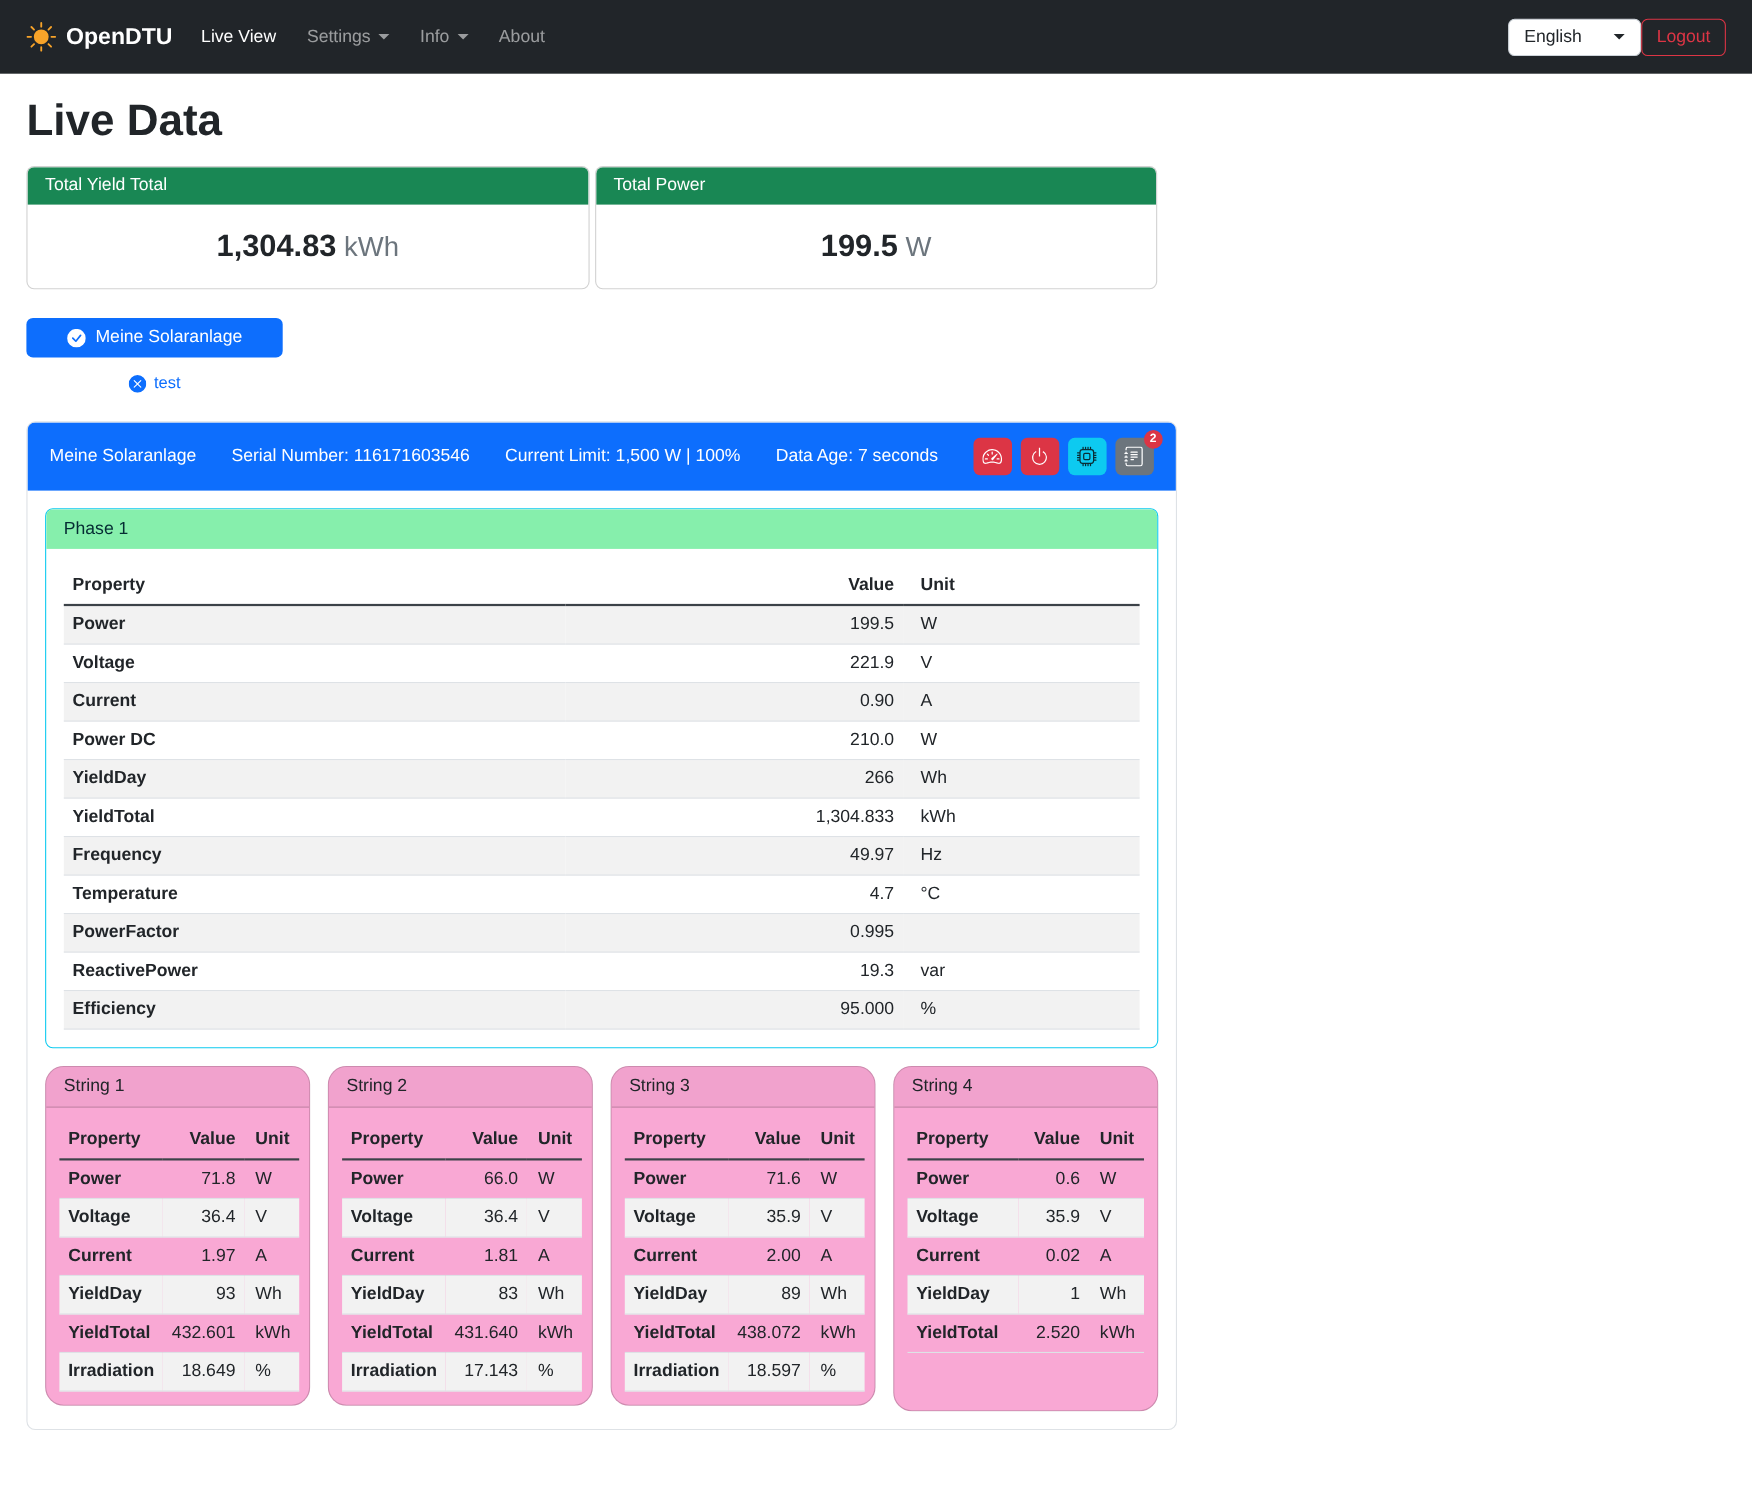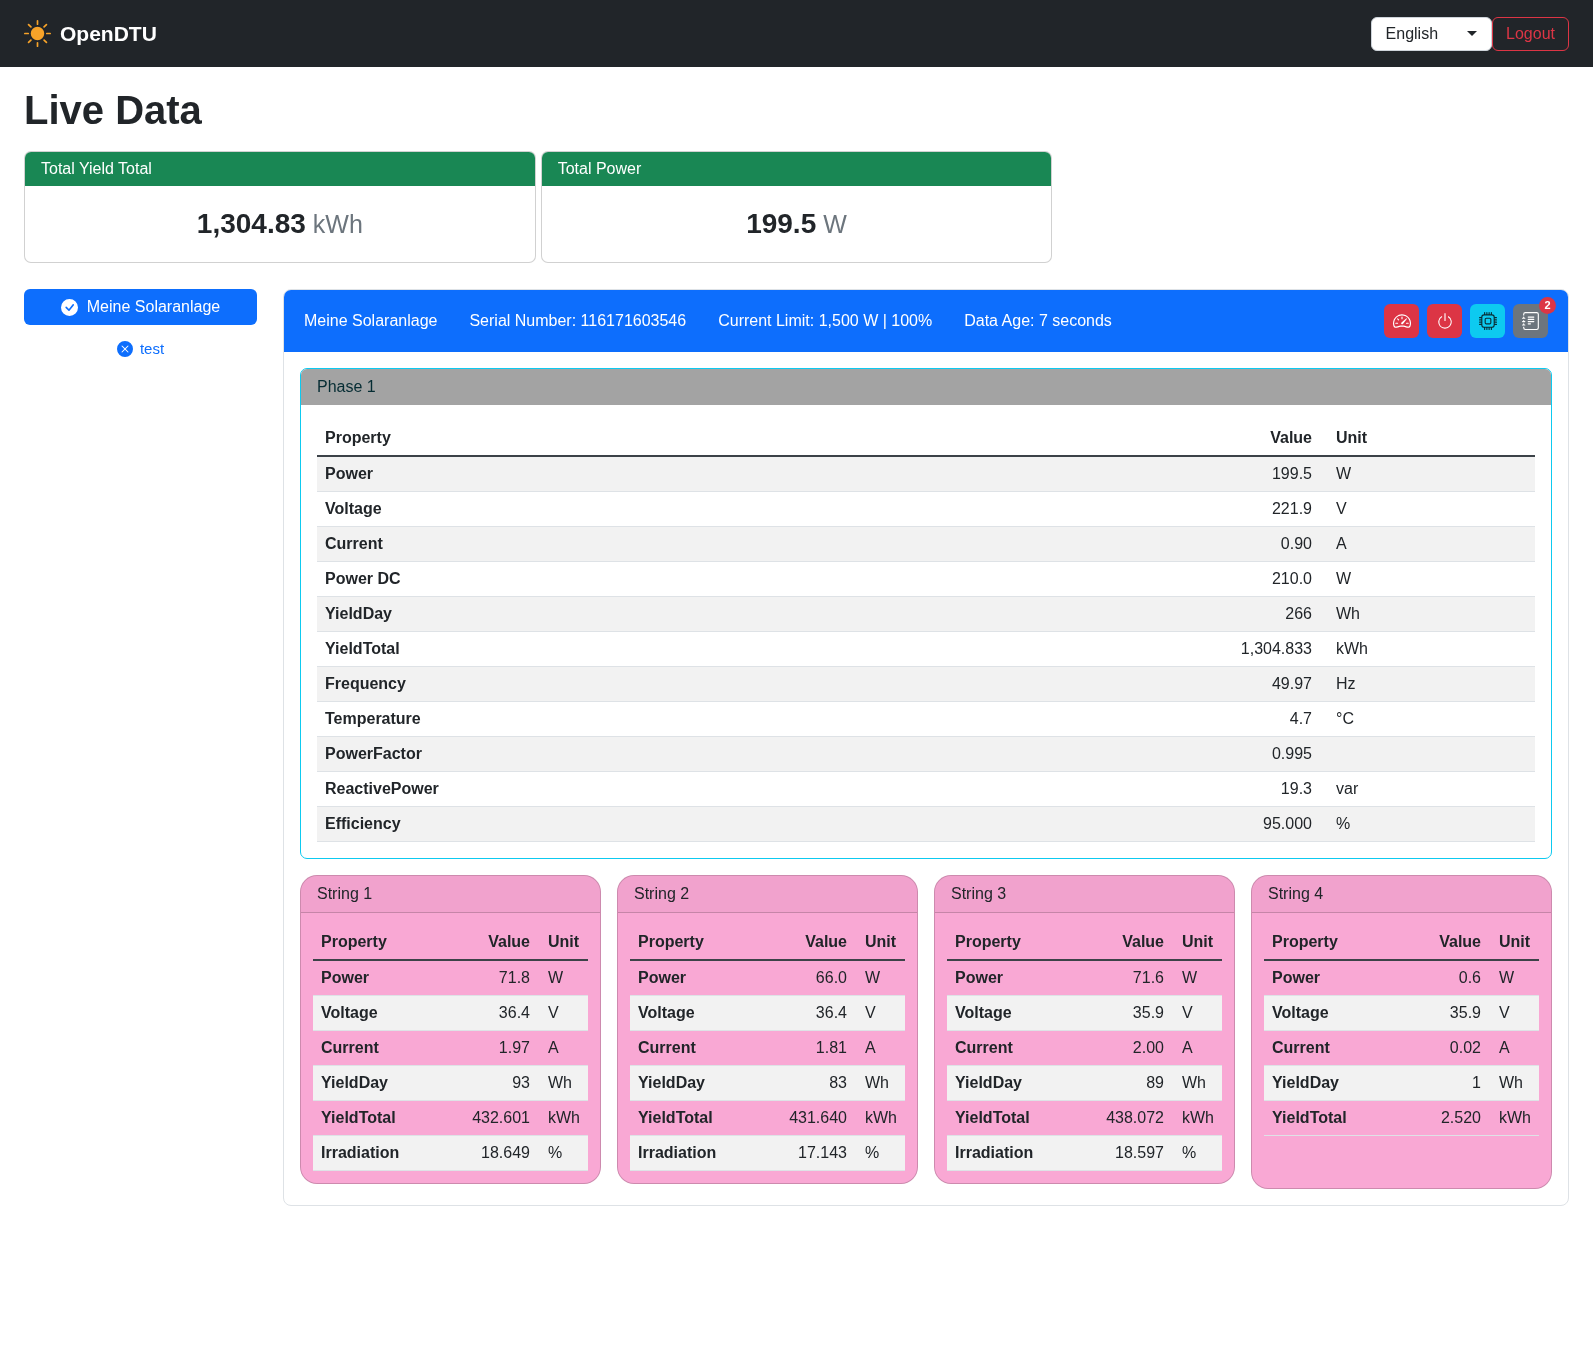--- a/index.html
+++ b/index.html
@@ -41,21 +41,21 @@
 
   
   .stats-row { display: grid; grid-template-columns: repeat(3, 1fr); gap: 5px; margin-bottom: 26px; }
   .stat-card { border: 1px solid rgba(0,0,0,.18); border-radius: 7px; overflow: hidden; background: #fff; }
   .stat-card-header { background: #198754; color: #fff; padding: 8px 16px; font-size: 16px; }
   .stat-card-body { padding: 22px 16px; text-align: center; }
   .stat-value { font-size: 28px; font-weight: 700; }
   .stat-unit { font-size: 25px; color: #6c757d; margin-left: 7px; }
 
   
-  .content-row { display: flex; gap: 26px; align-items: flex-start; }
+  .content-row { display: flex; gap: 26px; align-items: flex-start; flex-direction: column; }
   .sidebar { width: 233px; flex: none; }
   .inverter-select-btn {
     width: 100%; background: #0d6efd; color: #fff; border: none; border-radius: 6px;
     padding: 9px 12px; font-size: 16px; font-family: inherit;
     display: flex; align-items: center; justify-content: center; gap: 9px;
   }
   .inverter-select-btn svg { width: 17px; height: 17px; flex: none; }
   .test-link { display: flex; align-items: center; justify-content: center; gap: 7px; color: #0d6efd; text-decoration: none; margin-top: 15px; font-size: 15px; }
   .test-link svg { width: 16px; height: 16px; flex: none; }
 
@@ -69,21 +69,21 @@
   .btn-info { background: #0dcaf0; color: #0a2e36; }
   .btn-secondary { background: #6c757d; color: #fff; }
   .event-badge {
     position: absolute; top: -7px; right: -8px; background: #dc3545; color: #fff;
     font-size: 11px; font-weight: 700; line-height: 1; padding: 3px 5px; border-radius: 9px; min-width: 17px; text-align: center;
   }
   .panel-body { padding: 16px; }
 
   
   .phase-card { border: 1px solid #0dcaf0; border-radius: 7px; overflow: hidden; margin-bottom: 16px; }
-  .phase-header { background: #a3a3a3; color: #052c33; padding: 9px 16px; font-size: 16px; }
+  .phase-header { background: #86efac; color: #052c33; padding: 9px 16px; font-size: 16px; }
   .phase-body { padding: 16px; }
 
   
   table { width: 100%; border-collapse: collapse; font-size: 16px; }
   th, td { padding: 8px; text-align: left; border-bottom: 1px solid #dee2e6; }
   thead th { border-bottom: 2px solid #3c4248; }
   td.prop, th.prop { font-weight: 700; }
   td.val, th.val { text-align: right; }
   .phase-table th.unit, .phase-table td.unit { width: 215px; padding-left: 16px; }
   .phase-table tbody tr:nth-of-type(odd) { background: #f2f2f2; }
@@ -102,20 +102,36 @@
 
 <nav class="navbar" data-interactable="false">
   <a class="brand" href="#" data-interactable="true">
     <span data-interactable="false" style="display:inline-flex;color:#f7a329;">
       <svg viewBox="0 0 16 16" fill="currentColor">
           <path d="M12 8a4 4 0 1 1-8 0 4 4 0 0 1 8 0zM8 0a.5.5 0 0 1 .5.5v2a.5.5 0 0 1-1 0v-2A.5.5 0 0 1 8 0zm0 13a.5.5 0 0 1 .5.5v2a.5.5 0 0 1-1 0v-2A.5.5 0 0 1 8 13zm8-5a.5.5 0 0 1-.5.5h-2a.5.5 0 0 1 0-1h2a.5.5 0 0 1 .5.5zM3 8a.5.5 0 0 1-.5.5h-2a.5.5 0 0 1 0-1h2A.5.5 0 0 1 3 8zm10.657-5.657a.5.5 0 0 1 0 .707l-1.414 1.415a.5.5 0 1 1-.707-.708l1.414-1.414a.5.5 0 0 1 .707 0zm-9.193 9.193a.5.5 0 0 1 0 .707L3.05 13.657a.5.5 0 0 1-.707-.707l1.414-1.414a.5.5 0 0 1 .707 0zm9.193 2.121a.5.5 0 0 1-.707 0l-1.414-1.414a.5.5 0 0 1 .707-.707l1.414 1.414a.5.5 0 0 1 0 .707zM4.464 4.465a.5.5 0 0 1-.707 0L2.343 3.05a.5.5 0 1 1 .707-.707l1.414 1.414a.5.5 0 0 1 0 .708z"></path>
         </svg>
     </span>
     <span data-interactable="false">OpenDTU</span>
   </a>
+  <div class="nav-links" data-interactable="false">
+    <a class="nav-link active" href="#" data-interactable="true">
+      <span data-interactable="false">Live View</span>
+    </a>
+    <a class="nav-link" href="#" data-interactable="true">
+      <span data-interactable="false">Settings</span>
+      <span class="caret" data-interactable="false"></span>
+    </a>
+    <a class="nav-link" href="#" data-interactable="true">
+      <span data-interactable="false">Info</span>
+      <span class="caret" data-interactable="false"></span>
+    </a>
+    <a class="nav-link" href="#" data-interactable="true">
+      <span data-interactable="false">About</span>
+    </a>
+  </div>
   <div class="nav-right" data-interactable="false">
     <div class="lang-select" data-interactable="true">
       <span data-interactable="false">English</span>
       <span class="caret" data-interactable="false"></span>
     </div>
     <button class="logout-btn" data-interactable="true">Logout</button>
   </div>
 </nav>
 
 <div class="container" data-interactable="false">

